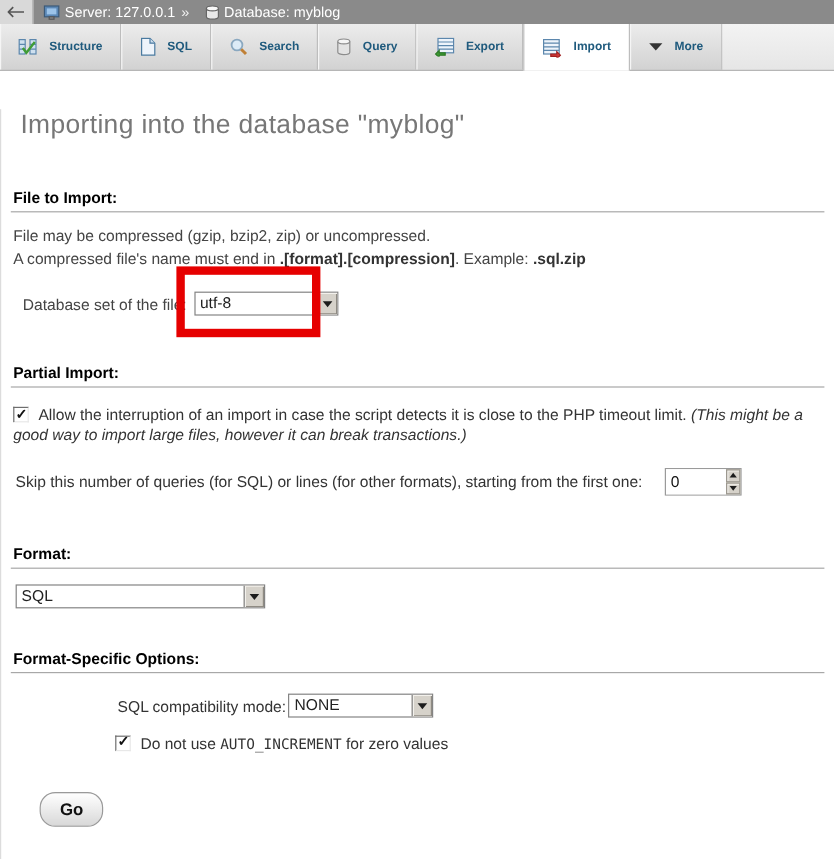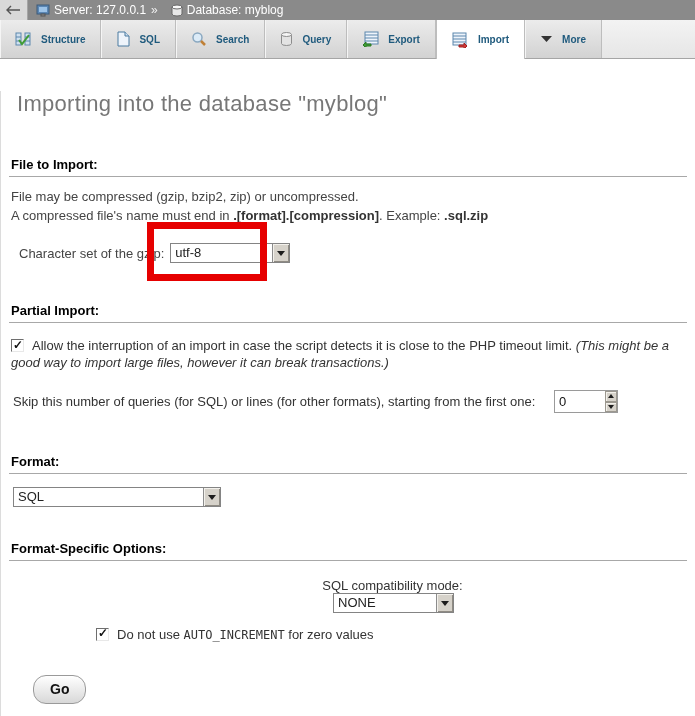--- a/index.html
+++ b/index.html
@@ -122,21 +122,21 @@
   }
   .spin-btns { width:16px; display:flex; flex-direction:column; }
   .spin-up, .spin-down {
     flex:1; background:#d6d2ca; border:1px solid #9c988f;
     box-shadow:inset 1px 1px 0 #f3f1ec;
     display:flex; align-items:center; justify-content:center; cursor:pointer;
   }
 
   .format-row { margin:13px 0 0 4px; }
 
-  .compat-row { margin:17px 0 0 0; padding-left:89px; display:flex; align-items:center; color:#333;flex-direction:column; }
+  .compat-row { margin:17px 0 0 0; padding-left:89px; display:flex; align-items:center; color:#333; }
   .autoinc-row { margin:14px 0 0 0; padding-left:87px; color:#333; }
 
   .go-row { margin:33px 0 0 24px; }
   .go-btn {
     display:inline-block; padding:5px 16px 6px 16px; font-size:14px; font-weight:bold;
     color:#111; background:linear-gradient(#ffffff,#d8d8d8);
     border:1px solid #9a9a9a; border-radius:13px; cursor:pointer;
     font-family:"Liberation Sans", sans-serif;
   }
 
@@ -258,21 +258,21 @@
 
     <h1>Importing into the database "myblog"</h1>
 
     <section>
       <h2 class="sec">File to Import:</h2>
       <p class="line first">File may be compressed (gzip, bzip2, zip) or uncompressed.</p>
       <p class="line"><span>A compressed file's name must end in </span><span class="b">.[format].[compression]</span><span>. Example: </span><span class="b">.sql.zip</span></p>
 
 
       <div class="charset-row">
-        <span>Character set of the gzip:</span>
+        <span>Database set of the file:</span>
         <div class="sel charset-sel">
           <span class="sel-txt">utf-8</span>
           <span class="arrow-btn">
               <span class="tri"></span>
             </span>
         </div>
       </div>
     </section>
 
     <section>

